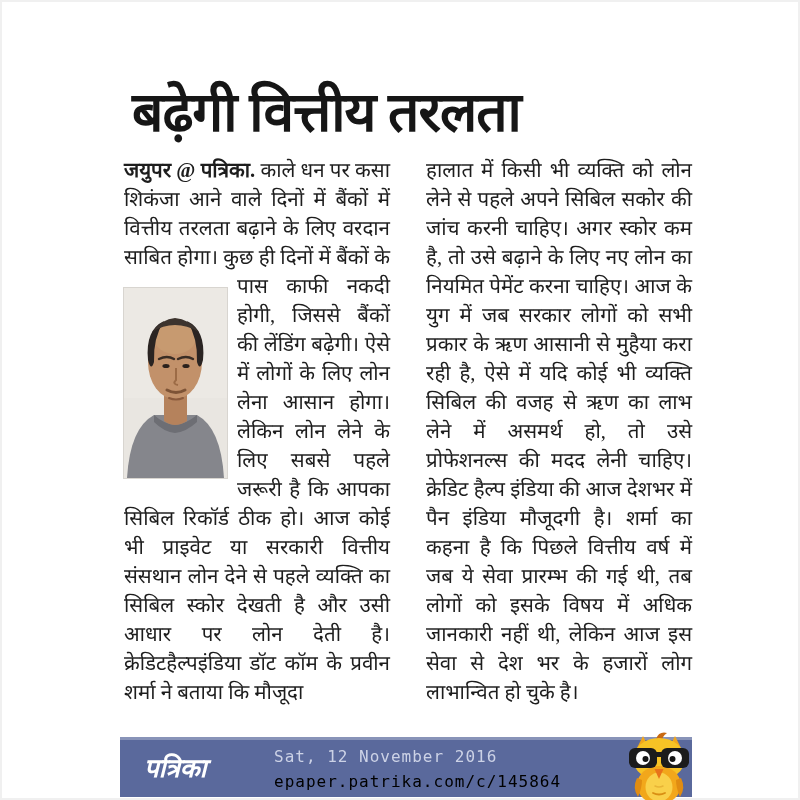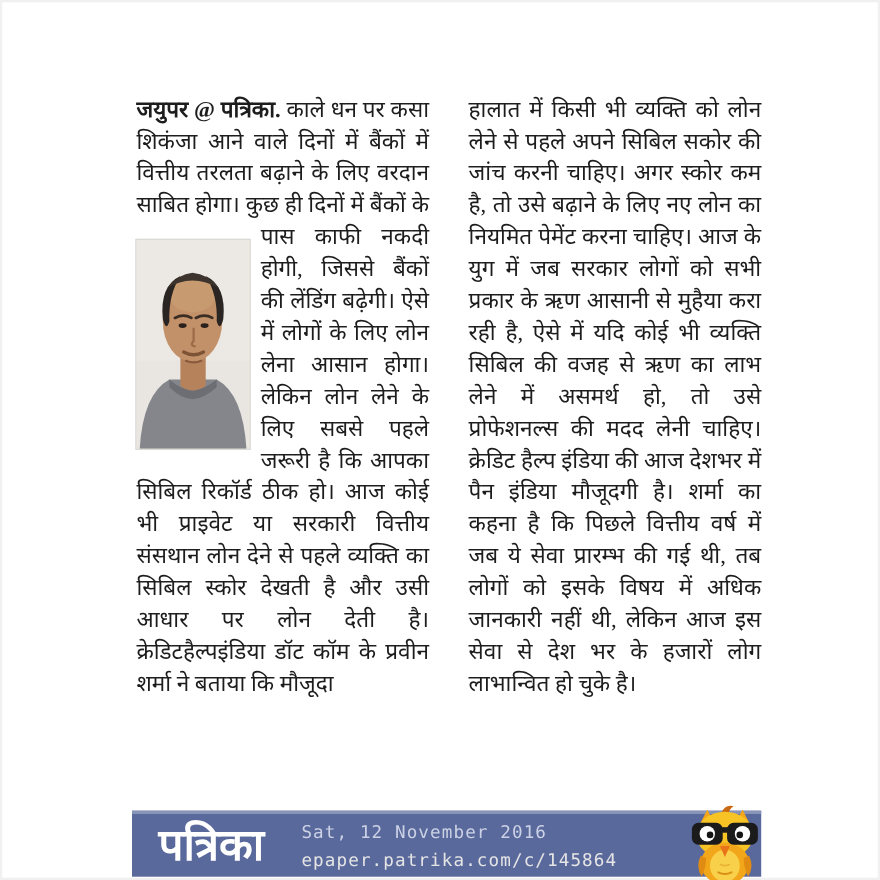--- a/index.html
+++ b/index.html
@@ -75,51 +75,53 @@
     height: 60px;
     background: #5a699c;
     border-top: 3px solid #8893b8;
     box-sizing: border-box;
     display: flex;
     align-items: center;
   }
   .footer-logo {
     color: #ffffff;
     font-weight: 700;
-    font-size: 40px;
+    font-size: 26px;
     line-height: 1;
     margin-left: 24px;
     width: 130px;
     flex: 0 0 auto;
+    font-style: italic;
   }
   .footer-meta {
     font-family: "DejaVu Sans Mono", monospace;
     color: #ccd2e6;
     font-size: 16px;
     line-height: 25px;
     letter-spacing: 1px;
     white-space: nowrap;
   }
-  .footer-meta .url { color: #e5e5e5; }
+  .footer-meta .url { color: #000000; }
   .owl {
     position: absolute;
     right: -7px;
     top: -10px;
     width: 80px;
     height: 74px;
   }
   .owl svg { display: block; width: 100%; height: 100%; }
 </style>
 </head>
 <body>
 
 <div class="clip">
 
   <h1 class="headline">
     <br>
+    <span>बढ़ेगी वित्तीय तरलता</span>
   </h1>
 
   <div class="columns">
 
     <div class="col">
       <span class="photo-strut"></span>
       <span class="photo-float">
         <svg viewBox="0 0 103 190" preserveAspectRatio="none">
           <rect width="103" height="190" fill="#e9e6e1"></rect>
           <rect width="103" height="110" fill="#ece9e4"></rect>

